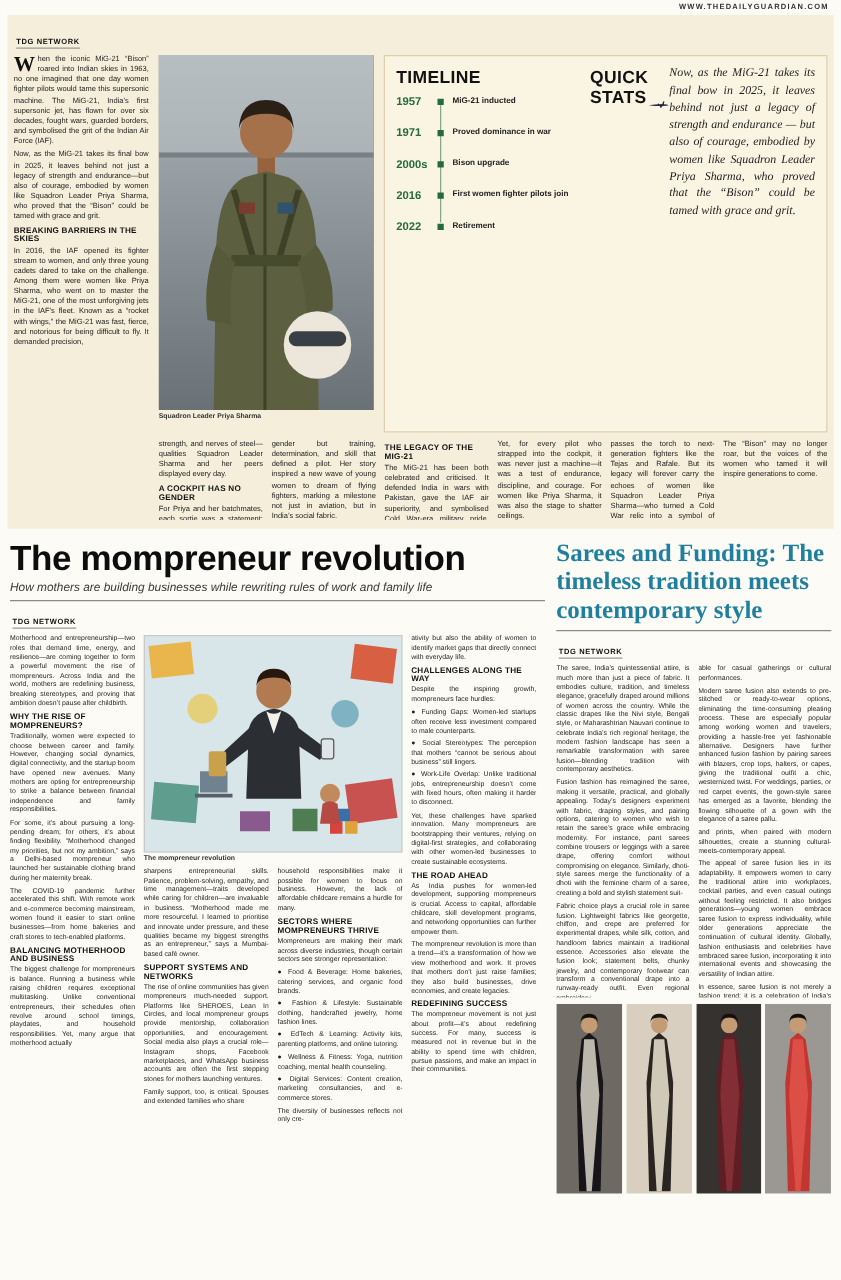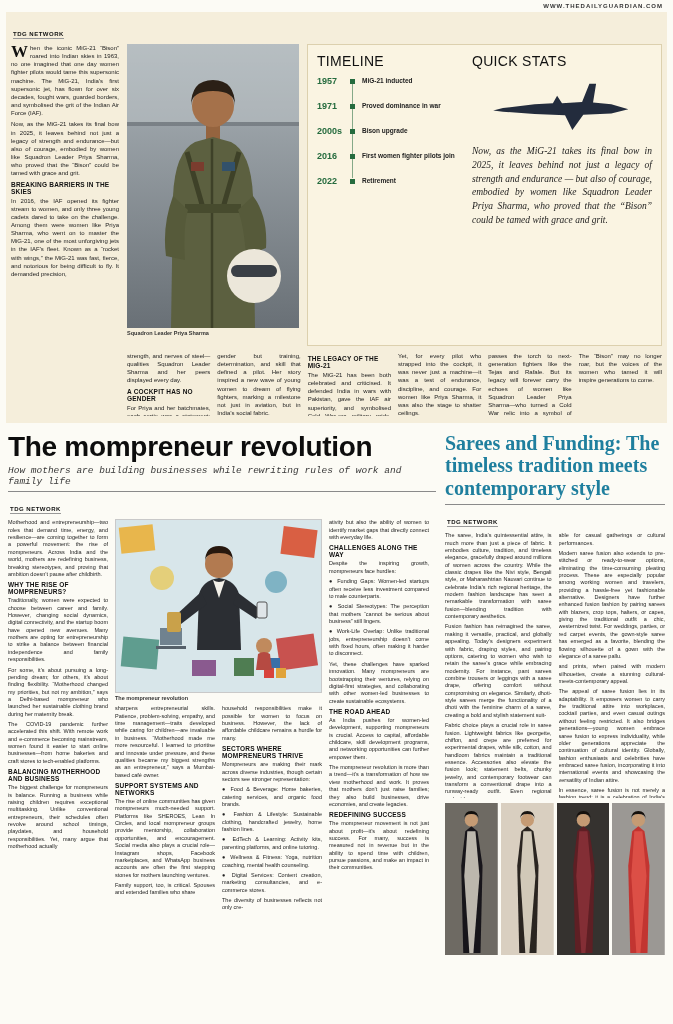--- a/index.html
+++ b/index.html
@@ -25,42 +25,42 @@
   .bodytext{font-size:6px;line-height:1.36;text-align:justify;margin-bottom:3px;color:#222}
   .subhead{font-size:6.5px;font-weight:800;letter-spacing:.2px;margin:3px 0 2px;color:#111}
   .subhead:empty,.bodytext:empty{display:none}
   .dropcap{float:left;font:700 17px/0.85 "Liberation Serif",serif;margin:1px 2px 0 0;color:#111}
   .mig-rest{flex:1;min-width:0}
   .mig-rest-top{display:flex;gap:8px;height:302px}
   .mig-photo{width:172px;flex:none}
   .photo-box{width:172px;height:284px;overflow:hidden;background:#78828a}
   .photo-caption{font-size:5.5px;font-weight:700;margin-top:2px;color:#333}
   .mig-panel{flex:1;min-width:0;background:#faf4e2;border:1px solid #dcd0ae;padding:8px 9px;display:flex;gap:9px}
-  .box-title{font-size:14px;font-weight:400;letter-spacing:.3px;margin-bottom:8px;color:#111}
+  .box-title{font-size:14px;font-weight:700;letter-spacing:.3px;margin-bottom:8px;color:#111}
   .timeline{width:146px;flex:none}
   .tl-events{position:relative}
   .tl-events::before{content:"";position:absolute;left:35px;top:4px;bottom:8px;width:1px;background:#256b3e;opacity:.55}
   .tl-event{display:flex;align-items:flex-start;margin-bottom:15px}
   .tl-year{width:30px;flex:none;font-size:9px;font-weight:800;color:#256b3e;line-height:1.1}
   .tl-dot{flex:none;width:5px;height:5px;background:#256b3e;margin:2px 7px 0 3px;position:relative;z-index:1}
   .tl-text{font-size:6.5px;line-height:1.3;color:#222;font-weight:600}
-  .panel-right{flex:1;min-width:0;display:flex;flex-direction:column}
+  .panel-right{flex:1;min-width:0;display:flex;flex-direction:row}
   .stat{margin-bottom:5px}
   .stat-value{font-size:12px;font-weight:800;color:#111}
   .stat-label{font-size:7.5px;font-weight:600;margin-left:2px;color:#222}
   .jet{margin:3px 0 5px}
   .quote{font-family:"Liberation Serif",serif;font-style:italic;font-size:9.5px;line-height:1.45;color:#1c1c1c;text-align:justify}
   .mig-bottom{display:flex;gap:7px;margin-top:6px;height:64px;overflow:hidden}
   .mig-col{flex:1;min-width:0}
 
   
   .bottom{display:flex;margin:9px 8px 0;gap:9px}
   .mom{width:428px;flex:none}
   .mom-headline{font-size:28px;font-weight:800;letter-spacing:-.3px;color:#0d0d0d;line-height:1.05}
-  .mom-sub{font-family:Liberation Mono, monospace;font-style:italic;font-size:9.5px;color:#3a3a3a;margin:4px 0 4px}
+  .mom-sub{font-family:Liberation Sans, sans-serif;font-style:italic;font-size:9.5px;color:#3a3a3a;margin:4px 0 4px}
   .rule{border-bottom:1px solid #8a8a8a;margin-bottom:3px}
   .mom-body{display:flex;gap:7px;height:438px;overflow:hidden;margin-top:2px}
   .mom-body .bodytext,.saree-body .bodytext{font-size:5.5px;line-height:1.34}
   .mom-col{width:100px;flex:none;overflow:hidden}
   .mom-mid{width:207px;flex:none}
   .illo{width:207px;height:174px;border:1px solid #c9c9c9;overflow:hidden;background:#d8e6ea}
   .illo-caption{font-size:5.5px;font-weight:700;margin:2px 0 4px;color:#333}
   .mom-mid-cols{display:flex;gap:7px;height:240px;overflow:hidden}
   .mom-mid-col{width:100px;flex:none;overflow:hidden}
   .saree{flex:1;min-width:0}

